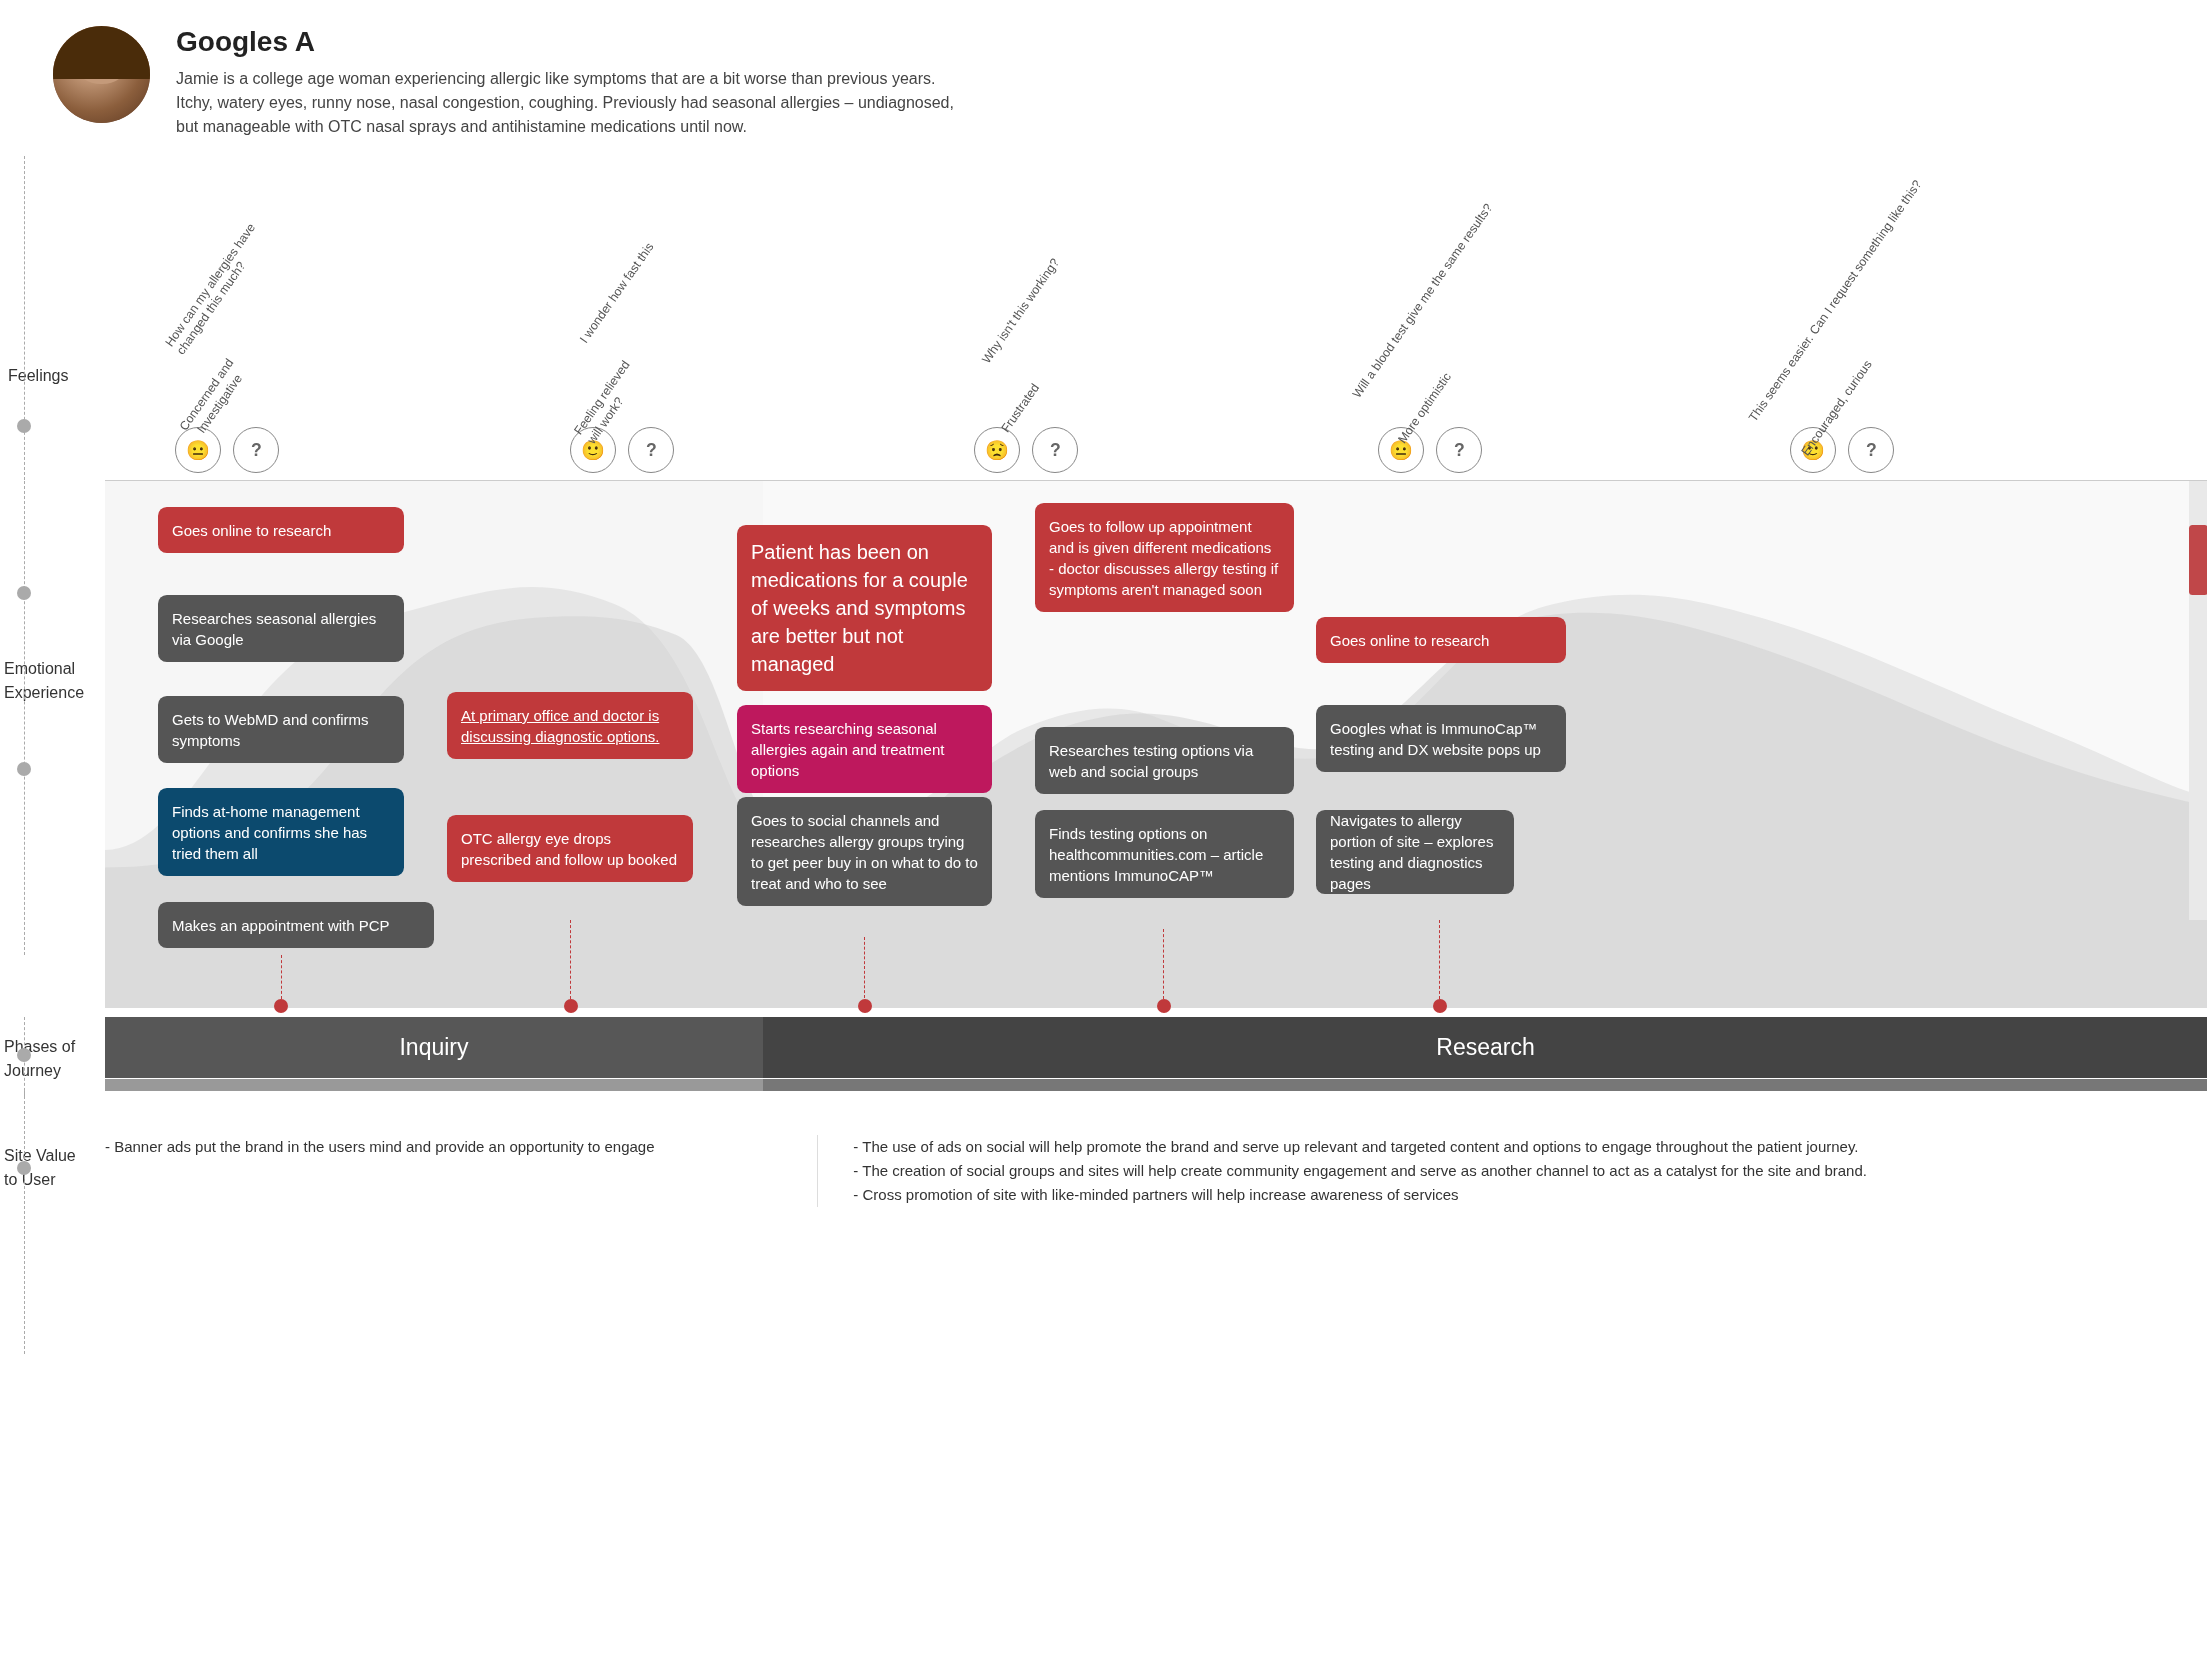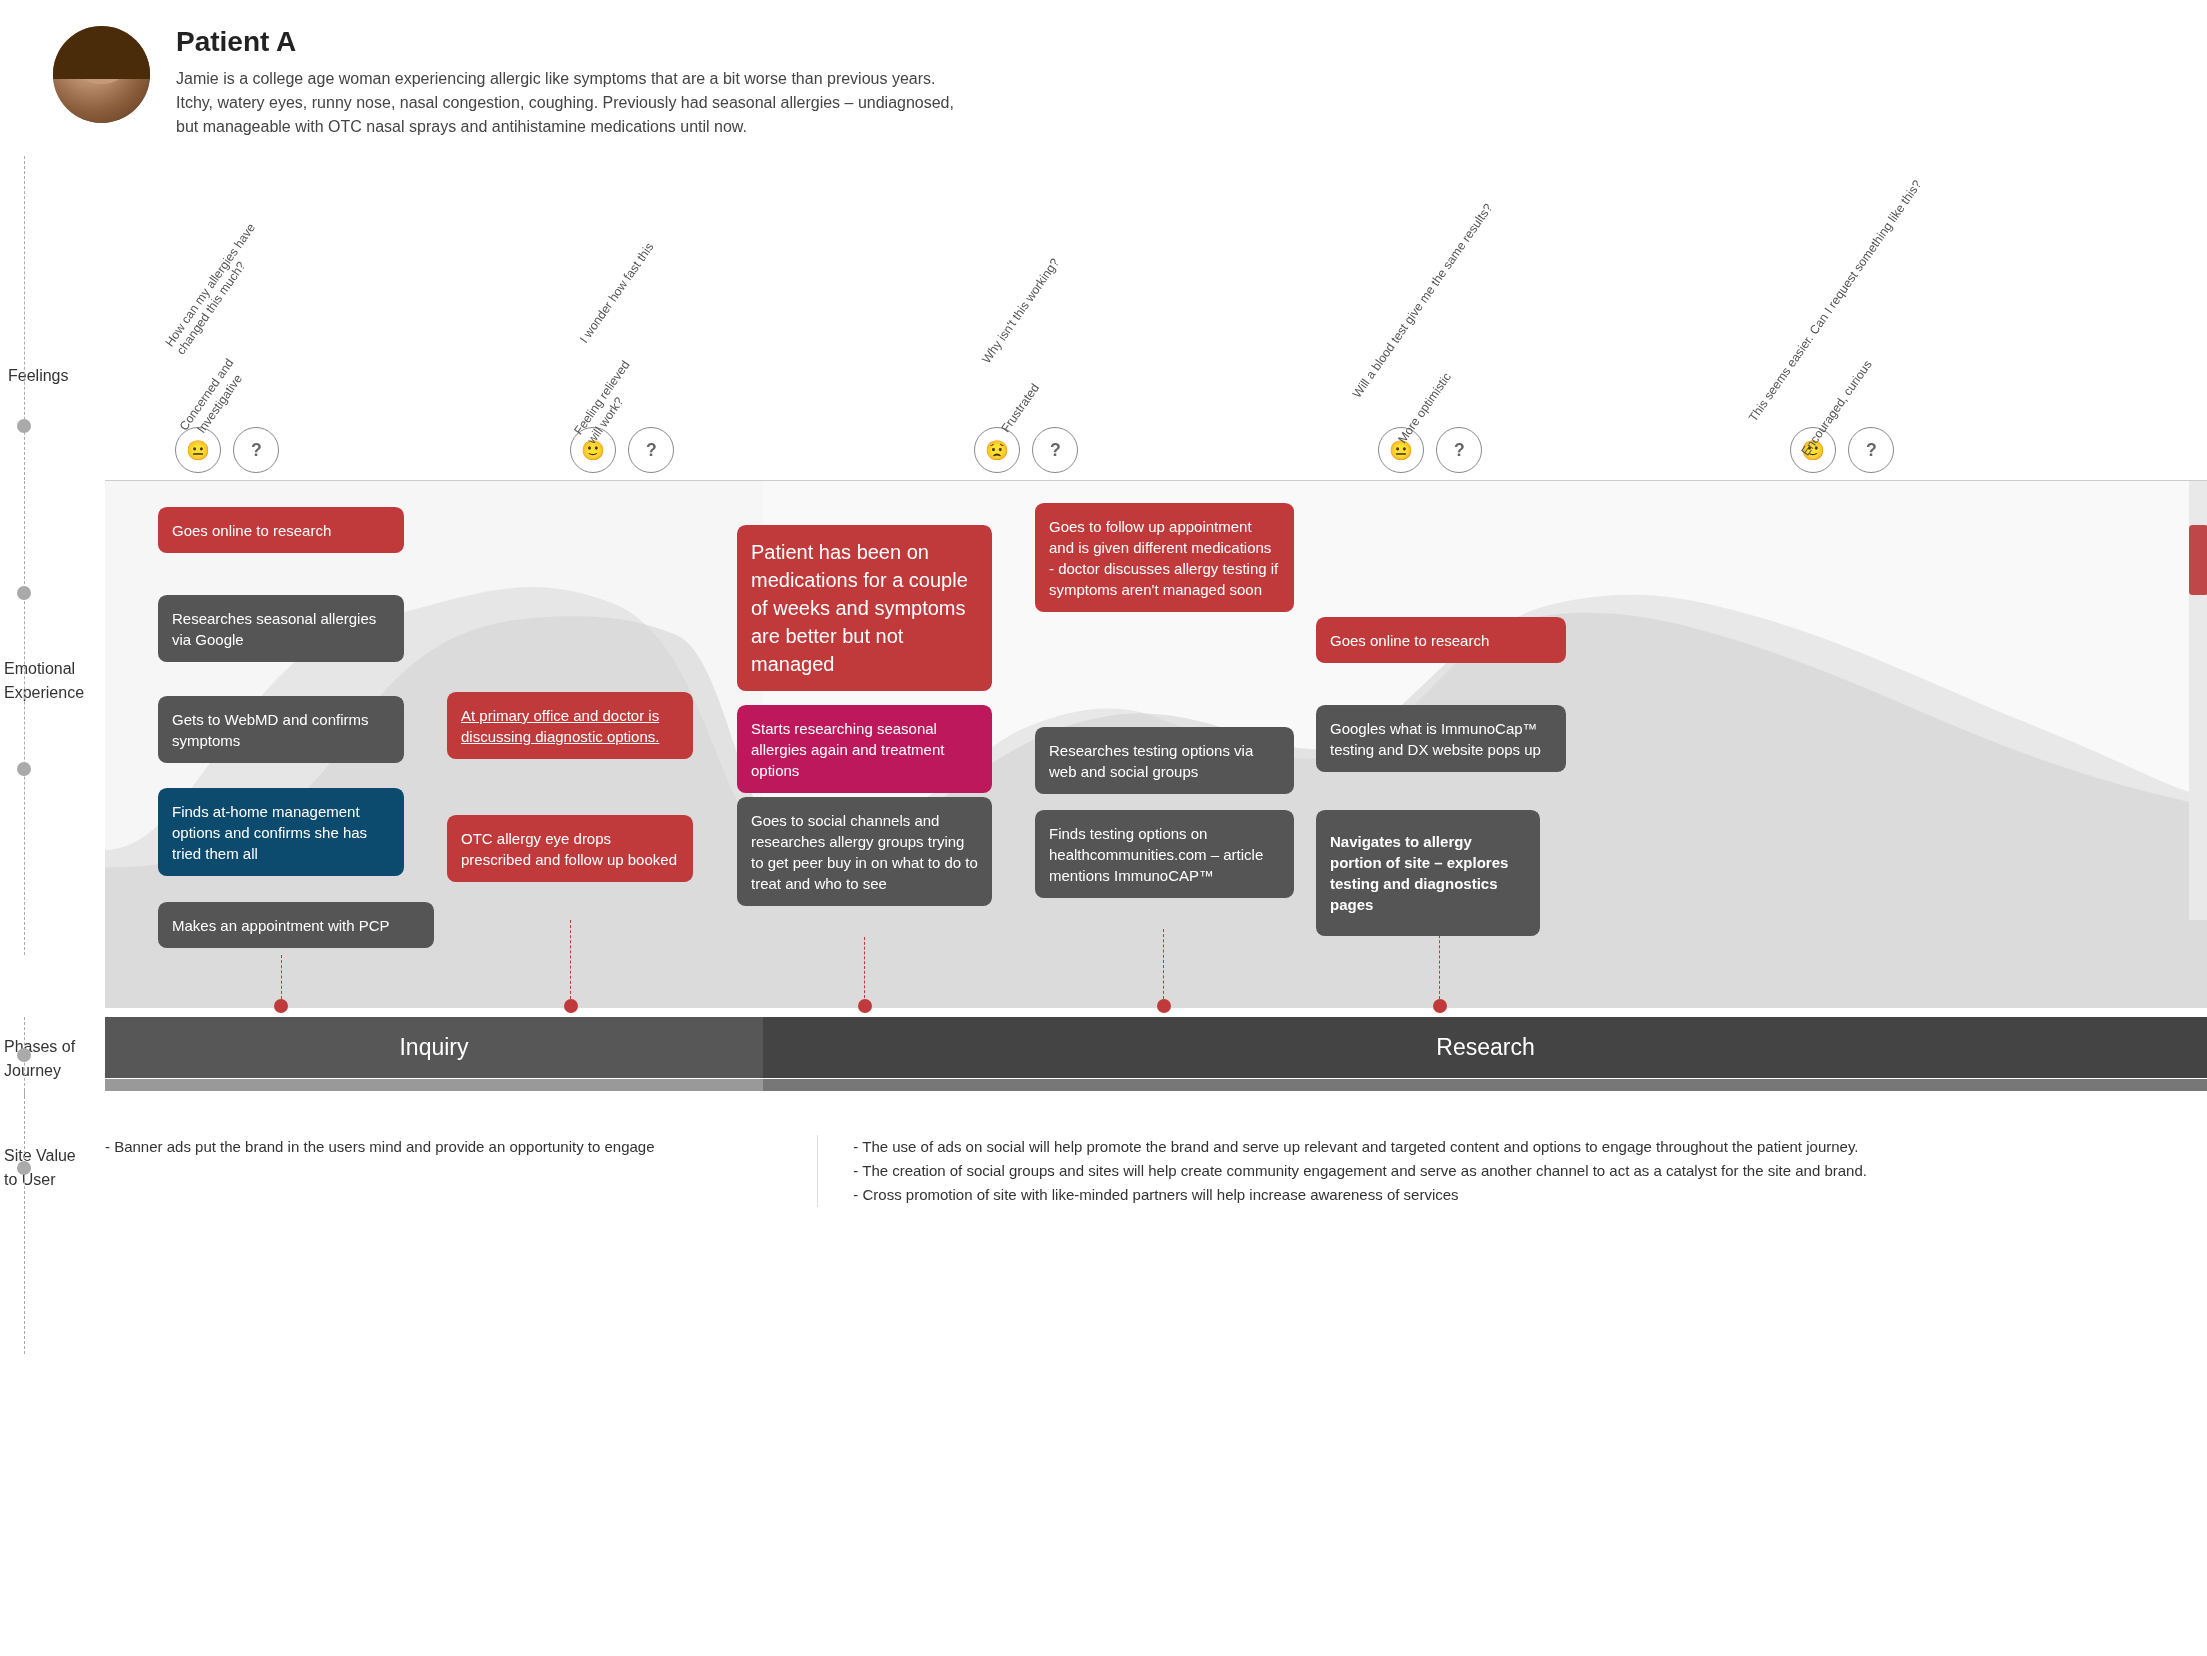--- a/index.html
+++ b/index.html
@@ -21,21 +21,21 @@
 </head>
 <body>
 
 <div class="page">
 
   <div class="header">
     <div class="avatar">
       <div class="avatar-img"></div>
     </div>
     <div class="header-text">
-      <div class="patient-name">Patient A</div>
+      <div class="patient-name">Googles A</div>
       <div class="patient-desc">Jamie is a college age woman experiencing allergic like symptoms that are a bit worse than previous years. Itchy, watery eyes, runny nose, nasal congestion, coughing. Previously had seasonal allergies – undiagnosed, but manageable with OTC nasal sprays and antihistamine medications until now.</div>
     </div>
   </div>
 
   <div style="position:relative; padding-left: 105px;">
 
     <div style="position:absolute; left: 24.6px; top: 0; bottom: 0; display: flex; flex-direction: column; align-items: center;">
       
     </div>
 
@@ -146,21 +146,21 @@
 
       <div style="position:absolute; left:930px; top:329px; width:259px; background:#555; border-radius:8.8px; padding:12.3px 14px; font-size:15px; color:#fff; line-height:1.4; z-index:10;">Finds testing options on healthcommunities.com – article mentions ImmunoCAP™</div>
 
       <div style="position:absolute; left:1058px; top:448px; height:70px; border-left:1.8px dashed #c0393b; z-index:5;"></div>
       <div style="position:absolute; left:1052px; top:518px; width:14px; height:14px; border-radius:50%; background:#c0393b; z-index:5;"></div>
 
       <div style="position:absolute; left:1211px; top:136px; width:250px; background:#c0393b; border-radius:8.8px; padding:12.3px 14px; font-size:15px; color:#fff; line-height:1.4; z-index:10;">Goes online to research</div>
 
       <div style="position:absolute; left:1211px; top:224px; width:250px; background:#555; border-radius:8.8px; padding:12.3px 14px; font-size:15px; color:#fff; line-height:1.4; z-index:10;">Googles what is ImmunoCap™ testing and DX website pops up</div>
 
-      <div style="position:absolute; left:1211px; top:329px; width:224px; background:#555; border-radius:8.8px; padding:21px 14px; font-size:15px; color:#fff; line-height:1.4; z-index:10;font-weight:bold;">Navigates to allergy portion of site – explores testing and diagnostics pages</div>
+      <div style="position:absolute; left:1211px; top:329px; width:198px; background:#555; border-radius:8.8px; padding:0 14px; font-size:15px; color:#fff; line-height:1.4; z-index:10;">Navigates to allergy portion of site – explores testing and diagnostics pages</div>
 
       <div style="position:absolute; left:1334px; top:439px; height:79px; border-left:1.8px dashed #c0393b; z-index:5;"></div>
       <div style="position:absolute; left:1328px; top:518px; width:14px; height: 14px; border-radius:50%; background:#c0393b; z-index:5;"></div>
 
       <div style="position:absolute; right:0; top:0; width:19.3px; height:439px; background:#eee;">
         <div style="position:absolute; top:44px; width:100%; height:70px; background:#c0393b; border-radius:3.5px;"></div>
       </div>
 
     </div>
 

